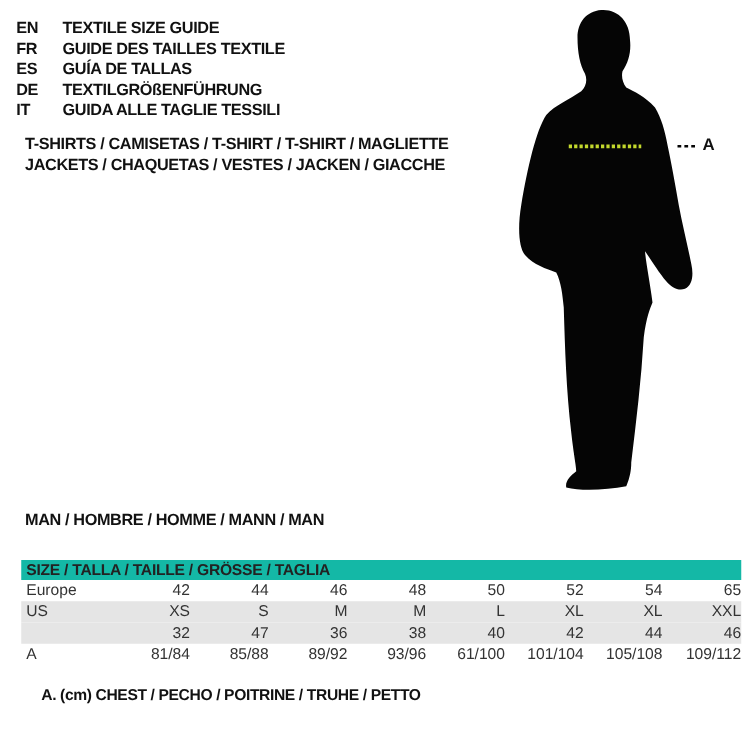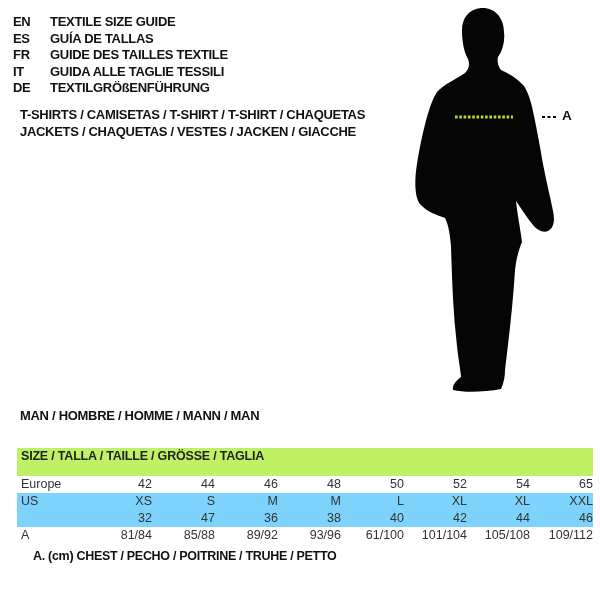--- a/index.html
+++ b/index.html
@@ -34,65 +34,65 @@
   }
 
   
   .section-title {
     left: 20px; top: 408px; font-weight: 700; font-size: 13px; letter-spacing: -0.3px;
   }
 
   
   .size-table { left: 17px; top: 448px; width: 576px; font-size: 12.5px; }
   .thead {
-    height: 28px; line-height: 16px; background: #bef264;
+    height: 16px; line-height: 16px; background: #14b8a6;
     font-weight: 600; letter-spacing: -0.2px; padding-left: 4px; color: #222;
   }
   .trow {
     display: grid;
     grid-template-columns: 72px repeat(8, 1fr);
     height: 17px; line-height: 17px;
   }
-  .trow.gray { background: #7dd3fc; }
+  .trow.gray { background: #e5e5e5; }
   .tlabel { padding-left: 4px; color: #333; }
   .tcell { text-align: right; color: #333; }
 
   
   .footnote {
     left: 20px; top: 549px; font-weight: 700; font-size: 12.5px; letter-spacing: -0.3px; margin-left: 13px;
   }
 </style>
 </head>
 <body>
 
 <div class="abs langs">
   <div class="lang-row">
     <span class="lang-code">EN</span>
     <span class="lang-text">TEXTILE SIZE GUIDE</span>
   </div>
   <div class="lang-row">
+    <span class="lang-code">FR</span>
+    <span class="lang-text">GUIDE DES TAILLES TEXTILE</span>
+  </div>
+  <div class="lang-row">
     <span class="lang-code">ES</span>
     <span class="lang-text">GUÍA DE TALLAS</span>
   </div>
   <div class="lang-row">
-    <span class="lang-code">FR</span>
-    <span class="lang-text">GUIDE DES TAILLES TEXTILE</span>
+    <span class="lang-code">DE</span>
+    <span class="lang-text">TEXTILGRÖßENFÜHRUNG</span>
   </div>
   <div class="lang-row">
     <span class="lang-code">IT</span>
     <span class="lang-text">GUIDA ALLE TAGLIE TESSILI</span>
   </div>
-  <div class="lang-row">
-    <span class="lang-code">DE</span>
-    <span class="lang-text">TEXTILGRÖßENFÜHRUNG</span>
-  </div>
 </div>
 
 <div class="abs cats">
-  <div class="cat-line">T-SHIRTS / CAMISETAS / T-SHIRT / T-SHIRT / CHAQUETAS</div>
+  <div class="cat-line">T-SHIRTS / CAMISETAS / T-SHIRT / T-SHIRT / MAGLIETTE</div>
   <div class="cat-line">JACKETS / CHAQUETAS / VESTES / JACKEN / GIACCHE</div>
 </div>
 
 <div class="abs figure-wrap">
   <svg width="160" height="388" viewBox="0 0 160 388">
     <path fill="#050505" d="
       M78,4
       C66,5 59,14 59,26
       C59,38 61,48 65,55
       C67,60 66,65 62,69

